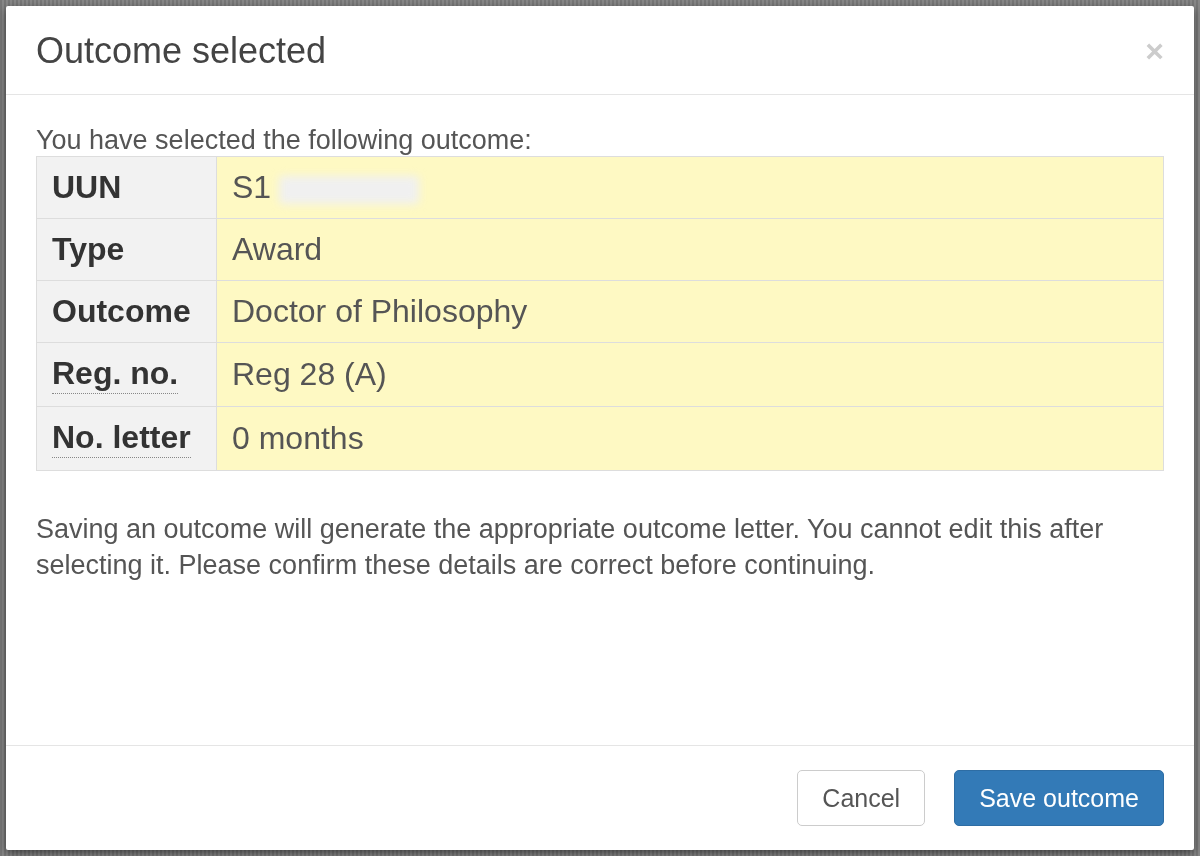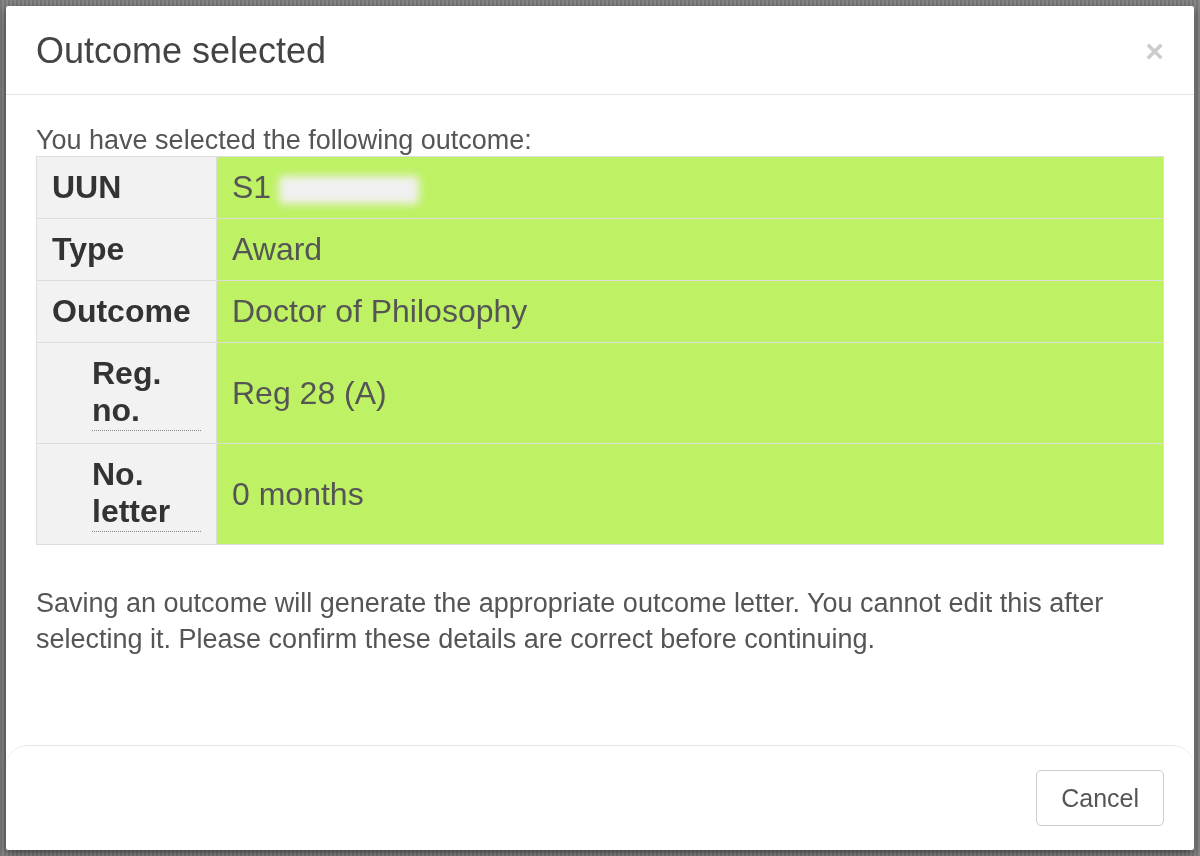--- a/index.html
+++ b/index.html
@@ -83,27 +83,26 @@
       vertical-align: middle;
     }
     .details-table td.label-cell {
       background: #f2f2f2;
       font-weight: bold;
       color: #333;
       width: 180px;
     }
     .details-table td.value-cell {
       color: #555;
-      background: #bef264;
+      background: #fef9c3;
     }
     .dotted-underline {
       border-bottom: 1px dotted #888;
       padding-bottom: 1px;
       display: inline-block;
-      margin-left: 40px;
     }
     .redacted {
       display: inline-block;
       background: #f0f0f0;
       height: 28px;
       vertical-align: middle;
       filter: blur(4px);
       border-radius: 4px;
     }
     .redacted-uun {
@@ -116,21 +115,20 @@
       font-size: 27px;
       color: #555;
       line-height: 1.35;
     }
     .modal-footer {
       padding: 24px 30px;
       border-top: 1px solid #e5e5e5;
       display: flex;
       justify-content: flex-end;
       gap: 29px;
-      border-radius: 22px;
     }
     .btn {
       font-size: 25px;
       padding: 12px 24px;
       border-radius: 5px;
       cursor: pointer;
       line-height: 1.2;
     }
     .btn-default {
       background: #fff;
@@ -189,14 +187,15 @@
           <td class="value-cell">0 months</td>
         </tr>
       </tbody>
     </table>
 
     <p class="warning-text">Saving an outcome will generate the appropriate outcome letter. You cannot edit this after selecting it. Please confirm these details are correct before continuing.</p>
   </div>
 
   <div class="modal-footer">
     <button class="btn btn-default">Cancel</button>
+    <button class="btn btn-primary">Save outcome</button>
   </div>
 </div>
 
 </body></html>

